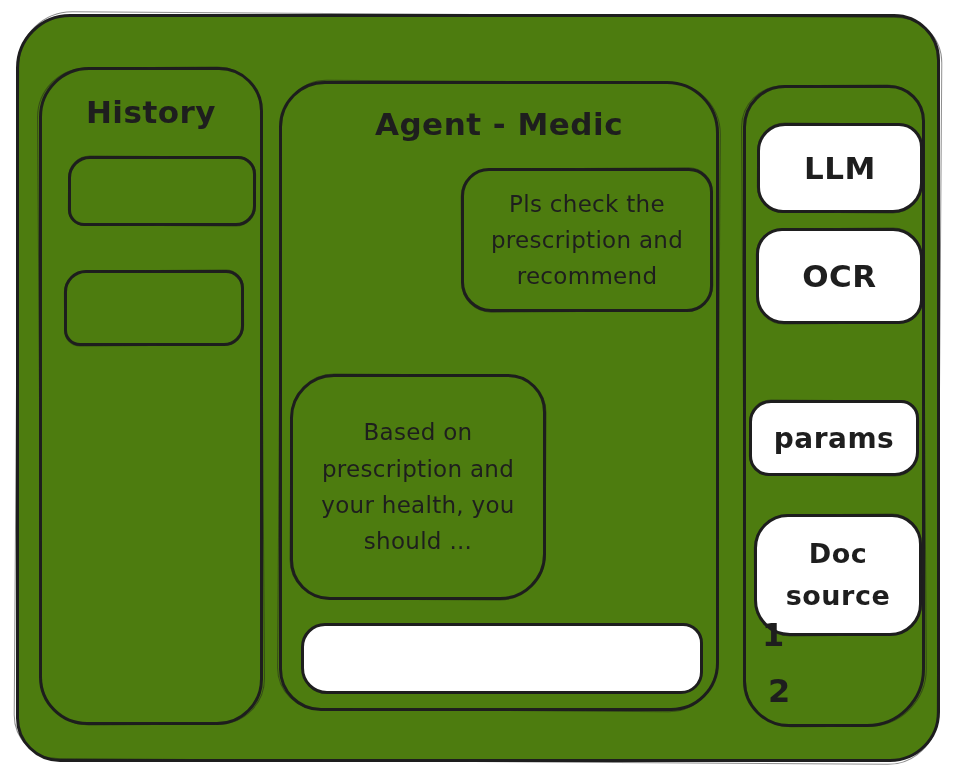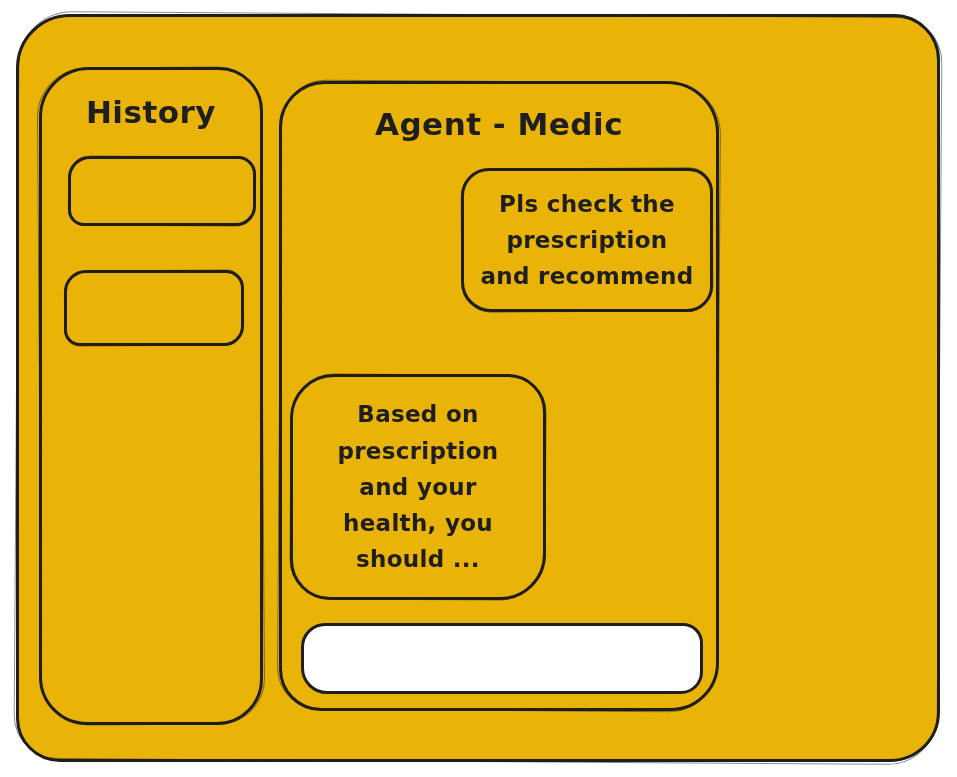--- a/index.html
+++ b/index.html
@@ -10,21 +10,21 @@
     width: 957px; height: 777px;
     position: relative;
     overflow: hidden;
     font-family: "DejaVu Sans", sans-serif;
     color: #1e1e1e;
   }
   .sketch {
     position: absolute;
     box-sizing: border-box;
     border: 3px solid #1e1e1e;
-    background: #eab308;
+    background: #4d7c0f;
   }
   
   .sketch::before {
     content: "";
     position: absolute;
     inset: -3px;
     border: 1.6px solid rgba(30,30,30,.5);
     border-radius: inherit;
     pointer-events: none;
   }
@@ -63,21 +63,21 @@
     left: 260px; top: 64px;
     width: 440px; height: 630px;
     border-radius: 46px 52px 48px 42px;
   }
   .chat-panel .panel-title { top: 22px; font-size: 31px; }
   .bubble {
     display: flex;
     align-items: center;
     justify-content: center;
     text-align: center;
-    font-weight: bold;
+    font-weight: normal;
     font-size: 23px;
     line-height: 1.58;
     letter-spacing: .3px;
     padding: 8px 16px;
   }
   .bubble.user  {
     left: 179px; top: 84px;
     width: 252px; height: 144px;
     border-radius: 28px 24px 26px 30px;
   }
@@ -178,14 +178,22 @@
     <div class="sketch history-item two rot-b"></div>
   </aside>
 
   <main class="sketch chat-panel rot-a">
     <div class="panel-title">Agent - Medic</div>
     <div class="sketch bubble user rot-b">Pls check the prescription and recommend</div>
     <div class="sketch bubble agent rot-a">Based on prescription and your health, you should ...</div>
     <input class="chat-input" type="text" value="" style="">
   </main>
 
+  <aside class="sketch tools-panel rot-b">
+    <button class="tool-button llm">LLM</button>
+    <button class="tool-button ocr">OCR</button>
+    <button class="tool-button params">params</button>
+    <button class="tool-button doc-source">Doc source</button>
+    <div class="doc-num one">1</div>
+    <div class="doc-num two">2</div>
+  </aside>
 
 </div>
 
 </body></html>

